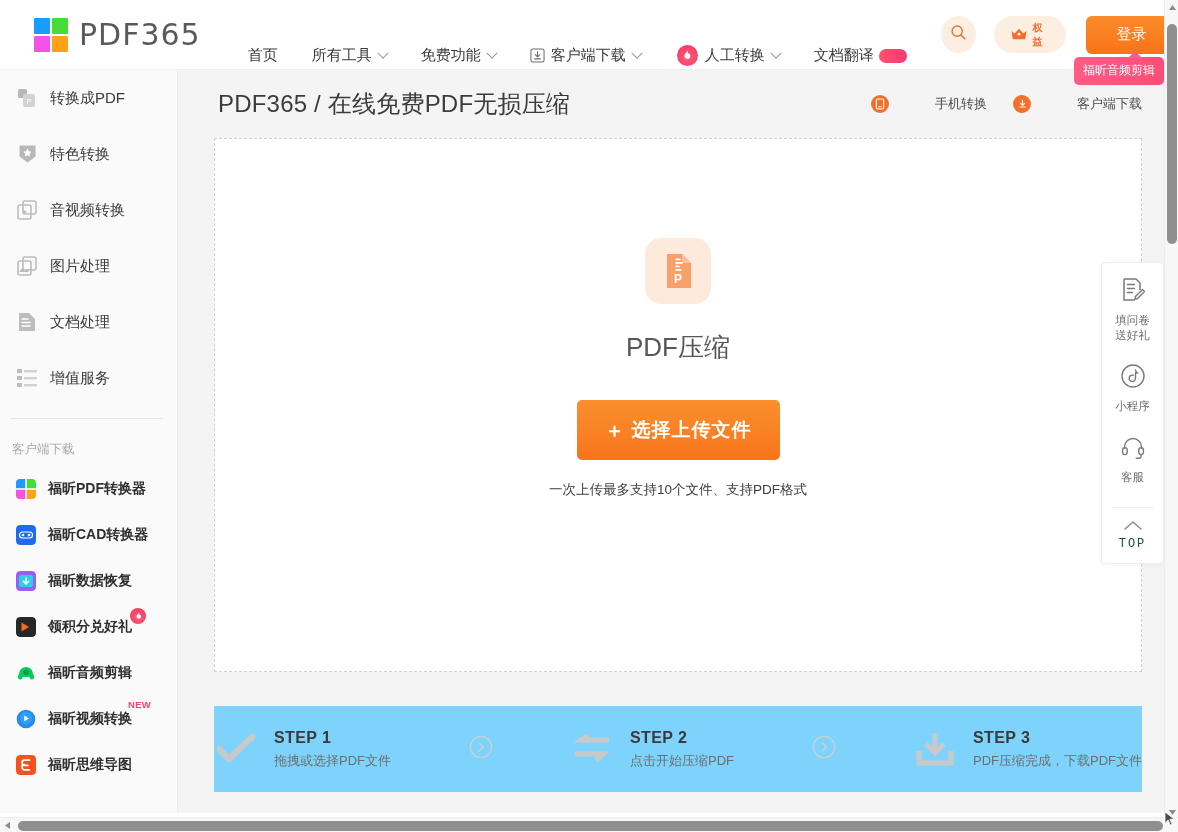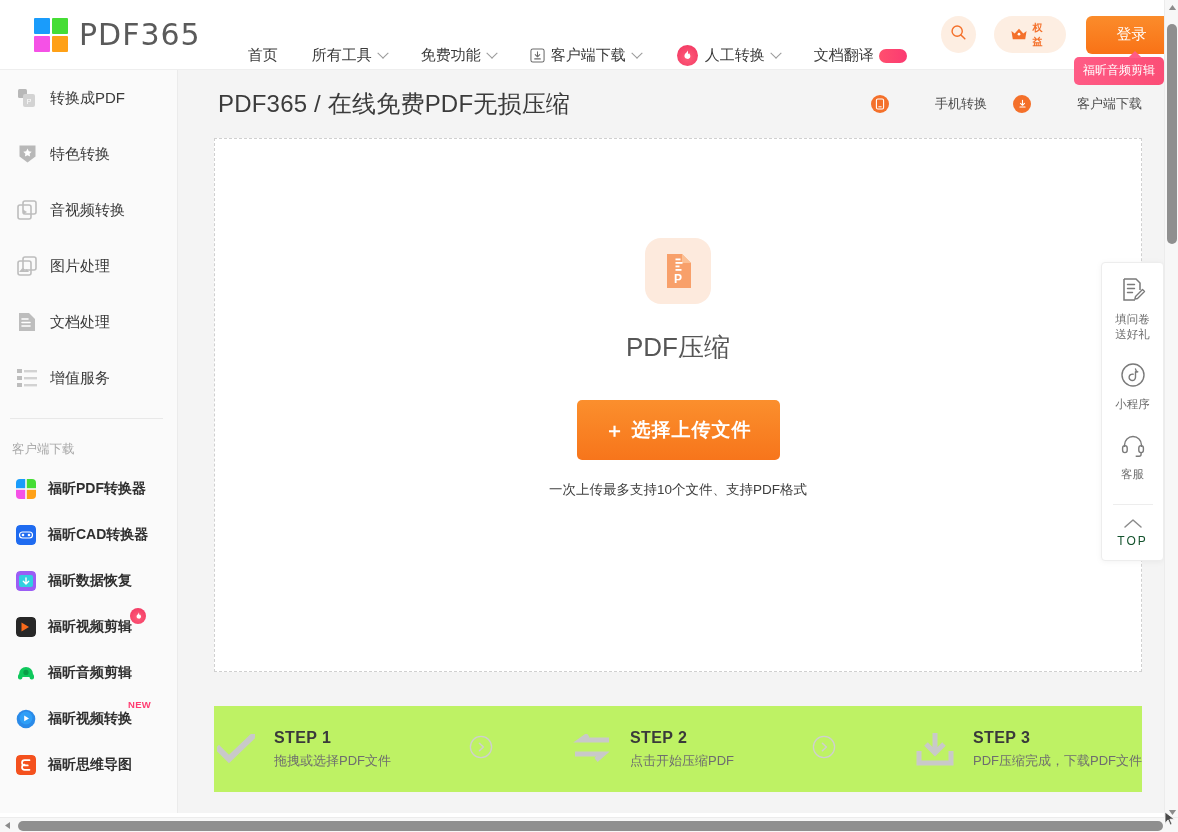--- a/index.html
+++ b/index.html
@@ -158,40 +158,40 @@
   .upload-btn {
     margin-top: 35px; width: 203px; height: 60px; border-radius: 5px;
     background: linear-gradient(180deg, #fb8f2d, #f7751b);
     color: #fff; font-size: 19px; font-weight: bold; cursor: pointer;
     display: flex; align-items: center; justify-content: center; letter-spacing: 1px;
   }
   .upload-btn .plus { font-size: 20px; margin-right: 6px; font-weight: bold; }
   .dz-hint { margin-top: 21px; font-size: 13.5px; color: #3e3e3e; }
 
   .steps {
-    margin: 34px 22px 0 36px; height: 86px; background: #bef264;
+    margin: 34px 22px 0 36px; height: 86px; background: #7dd3fc;
     display: flex; align-items: center;
   }
   .step { display: flex; align-items: center; }
   .step-ico { width: 44px; height: 44px; display:flex; align-items:center; justify-content:center; margin-right: 16px; }
   .step-t { font-size: 16px; font-weight: bold; color: #3a3a3a; letter-spacing: .4px; }
   .step-d { font-size: 13px; color: #6e6e6e; margin-top: 5px; }
   .step-arrow { margin: 0 auto; }
 
   
   .rail {
     position: absolute; right: 14px; top: 262px; width: 63px;
     background: #fff; border: 1px solid #ededed; border-radius: 4px;
     display: flex; flex-direction: column; align-items: center;
     padding: 14px 0 10px; z-index: 30;
     box-shadow: 0 1px 6px rgba(0,0,0,.05);
   }
   .rail-item {
     display: flex; flex-direction: column; align-items: center;
-    cursor: pointer; margin-bottom: 20px; width: 100%;
+    cursor: pointer; margin-bottom: 20px; width: 100%; font-family: Liberation Mono, monospace;
   }
   .rail-item:last-child { margin-bottom: 2px; }
   .rail-label { font-size: 11.5px; color: #6d6d6d; line-height: 15px; text-align:center; margin-top: 5px; }
   .rail-sep { width: 40px; height: 1px; background: #ededed; margin: 2px 0 10px; }
   .rail-top-lbl { font-size: 12px; color: #14532d; letter-spacing: 2px; margin-top: 1px; }
 
   
   .vscroll {
     position: absolute; right: 0; top: 0; width: 14px; height: 819px;
     background: #f7f7f7; border-left: 1px solid #ececec; z-index: 80;
@@ -403,21 +403,21 @@
       <span>福昕数据恢复</span>
     </div>
 
     <div class="side-app">
       <span class="app-icon">
         <svg width="20" height="20" viewBox="0 0 20 20">
             <rect width="20" height="20" rx="4" fill="#272727"></rect>
             <path d="M5.5 5.5L13 10l-7.5 4.5z" fill="#f96a1b"></path>
           </svg>
       </span>
-      <span>福昕视频剪辑</span>
+      <span>领积分兑好礼</span>
       <span class="badge-hot">
         <svg viewBox="0 0 12 14">
             <path d="M6 0.6C6.6 3 4.2 3.4 3.3 5.5c-.9 2 .2 4.3 2.5 4.8 2.4.5 4.3-1.1 4.1-3.3-.1-1.6-1.2-2.5-1.6-3.4-.2 1-.9 1.4-1.3 1 .5-1.3.3-3-1-4z" fill="#fff"></path>
           </svg>
       </span>
     </div>
 
     <div class="side-app">
       <span class="app-icon">
         <svg width="20" height="20" viewBox="0 0 20 20">

